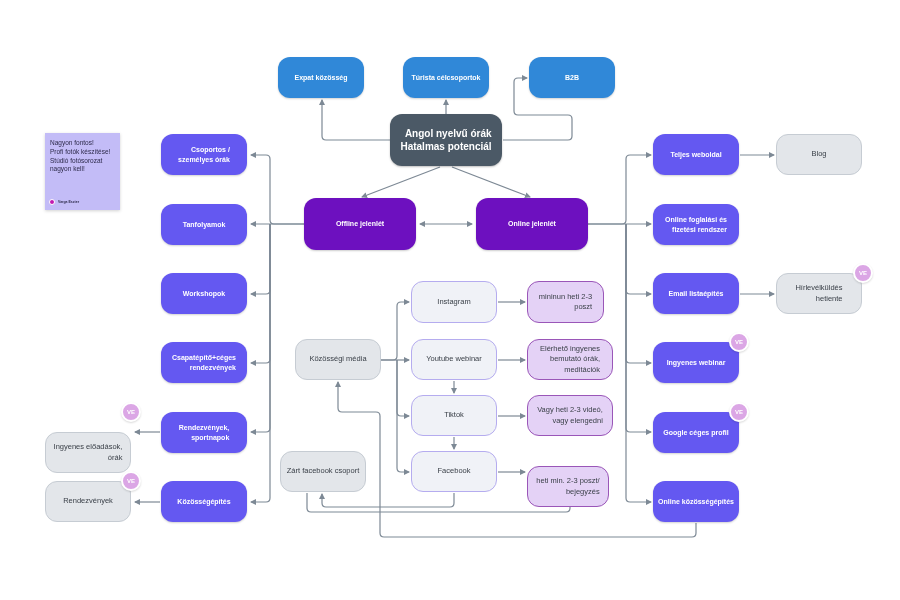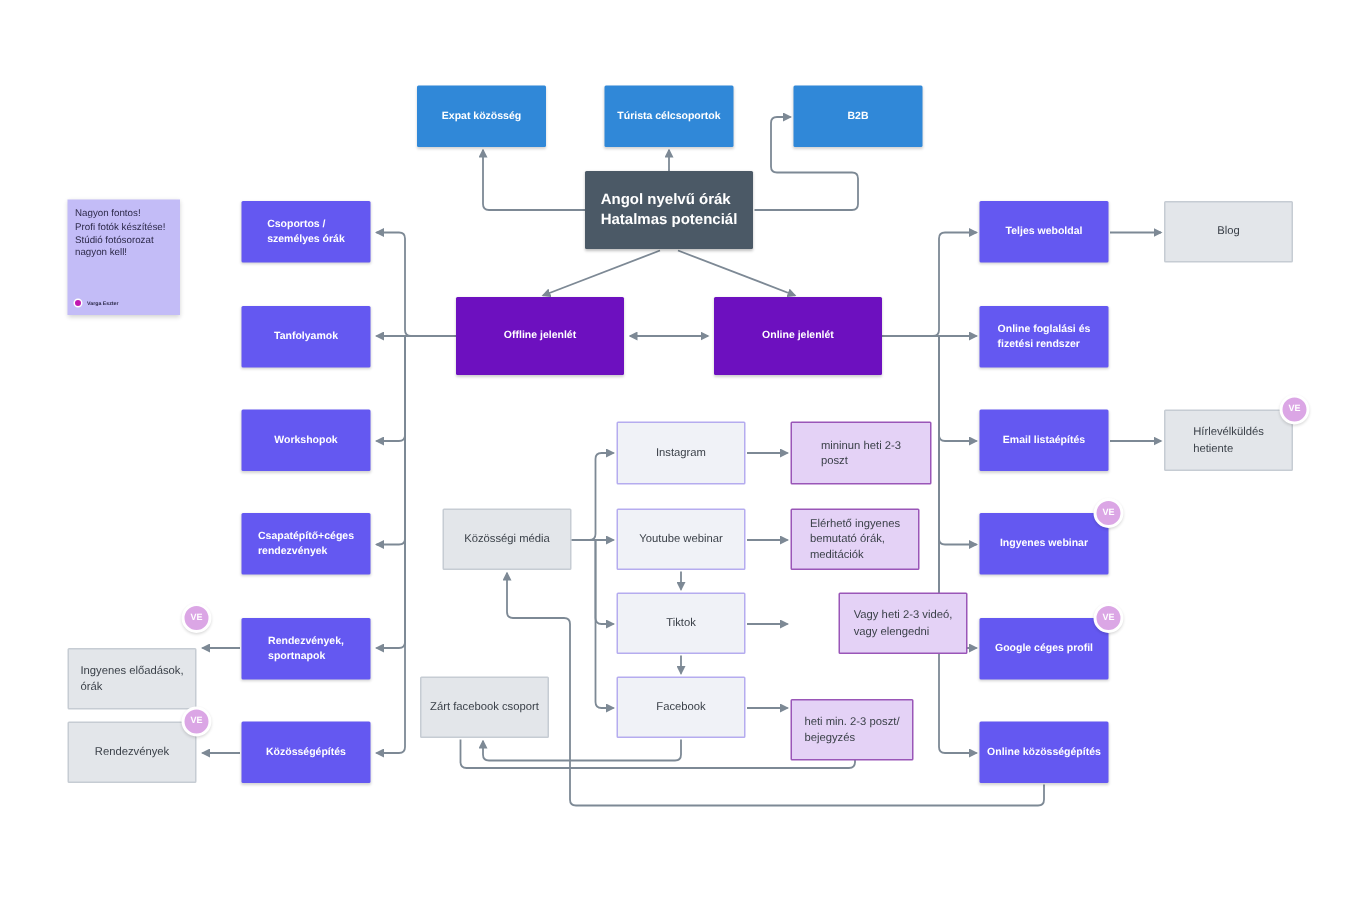--- a/index.html
+++ b/index.html
@@ -2,21 +2,21 @@
 <html><head>
   <meta charset="utf-8">
   <style>
     html, body { margin:0; padding:0; }
     body { width:900px; height:600px; background:#ffffff; position:relative; overflow:hidden;
            font-family:"Liberation Sans", sans-serif; }
     #canvas { position:absolute; left:0; top:0; width:900px; height:600px; }
     svg.links { position:absolute; left:0; top:0; width:900px; height:600px; pointer-events:none; }
     svg.links path { fill:none; stroke:#7d8995; stroke-width:1.2; }
     .box { position:absolute; box-sizing:border-box; display:flex; align-items:center; justify-content:center;
-           text-align:left; white-space:pre-line; line-height:1.4; border-radius:1px; padding:2px 4px; }
+           text-align:right; white-space:pre-line; line-height:1.4; border-radius:12px; padding:2px 4px; }
     .blue { background:#3088d8; color:#fff; font-weight:bold; font-size:7px; box-shadow:0 1px 2px rgba(0,0,0,.18); }
     .slate { background:#4b5966; color:#fff; font-weight:bold; font-size:10px; line-height:1.3; box-shadow:0 1px 2px rgba(0,0,0,.25); }
     .violet { background:#6d10bf; color:#fff; font-weight:bold; font-size:7px; box-shadow:0 1px 2px rgba(0,0,0,.2); }
     .indigo { background:#6458f1; color:#fff; font-weight:bold; font-size:7px; box-shadow:0 1px 2px rgba(0,0,0,.18); }
     .grey { background:#e3e6ea; border:1px solid #c6ccd3; color:#3b4149; font-size:7.5px; }
     .light { background:#f0f2f7; border:1px solid #b5acef; color:#3b4149; font-size:7.5px; }
     .lilac { background:#e4d2f6; border:1px solid #9a56b8; color:#3b4149; font-size:7.5px; }
     .badge { position:absolute; width:20px; height:20px; border-radius:50%; background:#dba6e5; border:2px solid #ffffff;
              box-sizing:border-box; color:#fff; font-weight:bold; font-size:6px; display:flex; align-items:center;
              justify-content:center; box-shadow:0 1px 2px rgba(0,0,0,.15); }
@@ -132,23 +132,23 @@
   <div class="badge" style="left:853px;top:263px;">VE</div>
 
   <div class="box grey" style="left:295px;top:339px;width:86px;height:41px;">Közösségi média</div>
   <div class="box light" style="left:411px;top:281px;width:86px;height:42px;">Instagram</div>
 
   <div class="box grey" style="left:280px;top:451px;width:86px;height:41px;">Zárt facebook csoport</div>
   <div class="box light" style="left:411px;top:339px;width:86px;height:41px;">Youtube webinar</div>
   <div class="box light" style="left:411px;top:451px;width:86px;height:41px;">Facebook</div>
   <div class="box light" style="left:411px;top:395px;width:86px;height:41px;">Tiktok</div>
 
-  <div class="box lilac" style="left:527px;top:281px;width:94px;height:42px;">mininun heti 2-3
+  <div class="box lilac" style="left:527px;top:281px;width:77px;height:42px;">mininun heti 2-3
 poszt</div>
   <div class="box lilac" style="left:527px;top:339px;width:86px;height:41px;">Elérhető ingyenes
 bemutató órák,
 meditációk</div>
-  <div class="box lilac" style="left:527px;top:395px;width:86px;height:41px;margin-left:32px;">Vagy heti 2-3 videó,
+  <div class="box lilac" style="left:527px;top:395px;width:86px;height:41px;">Vagy heti 2-3 videó,
 vagy elengedni</div>
   <div class="box lilac" style="left:527px;top:466px;width:82px;height:41px;">heti min. 2-3 poszt/
 bejegyzés</div>
 
 </div>
 
 </body></html>

